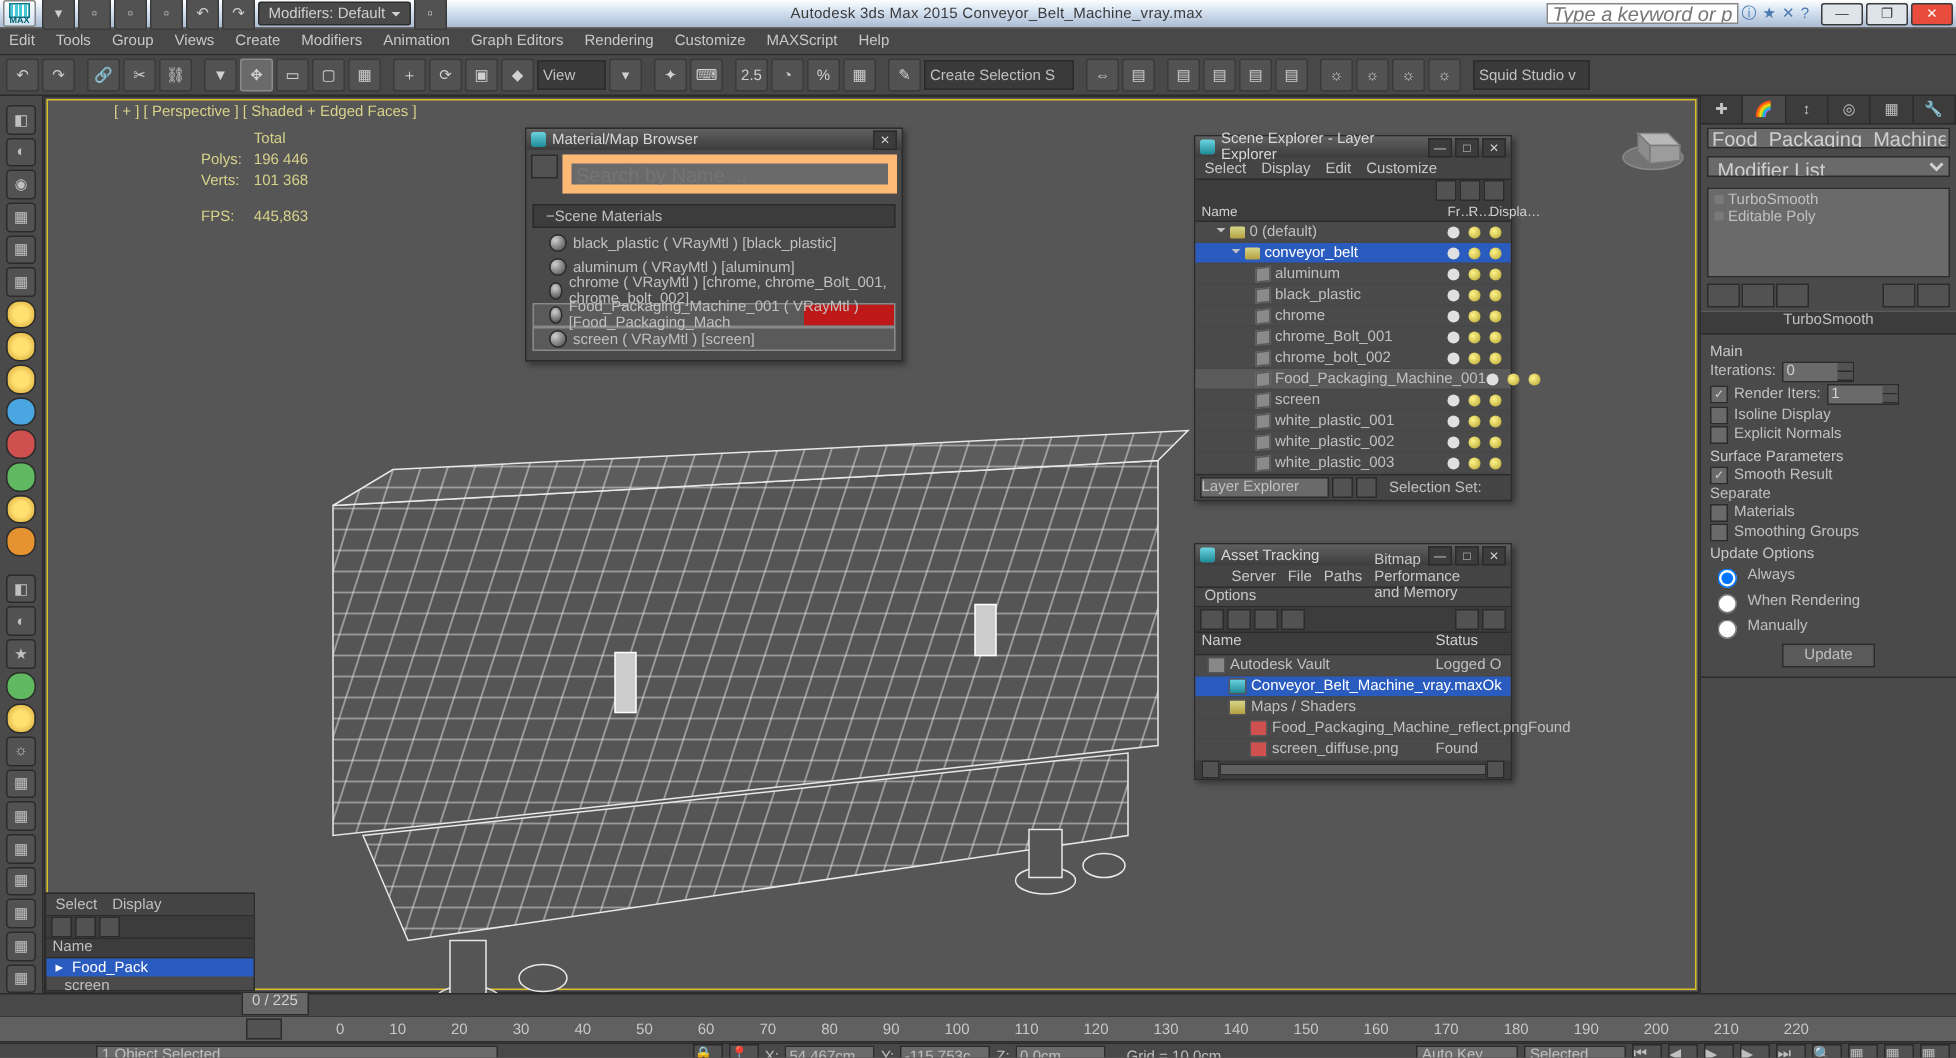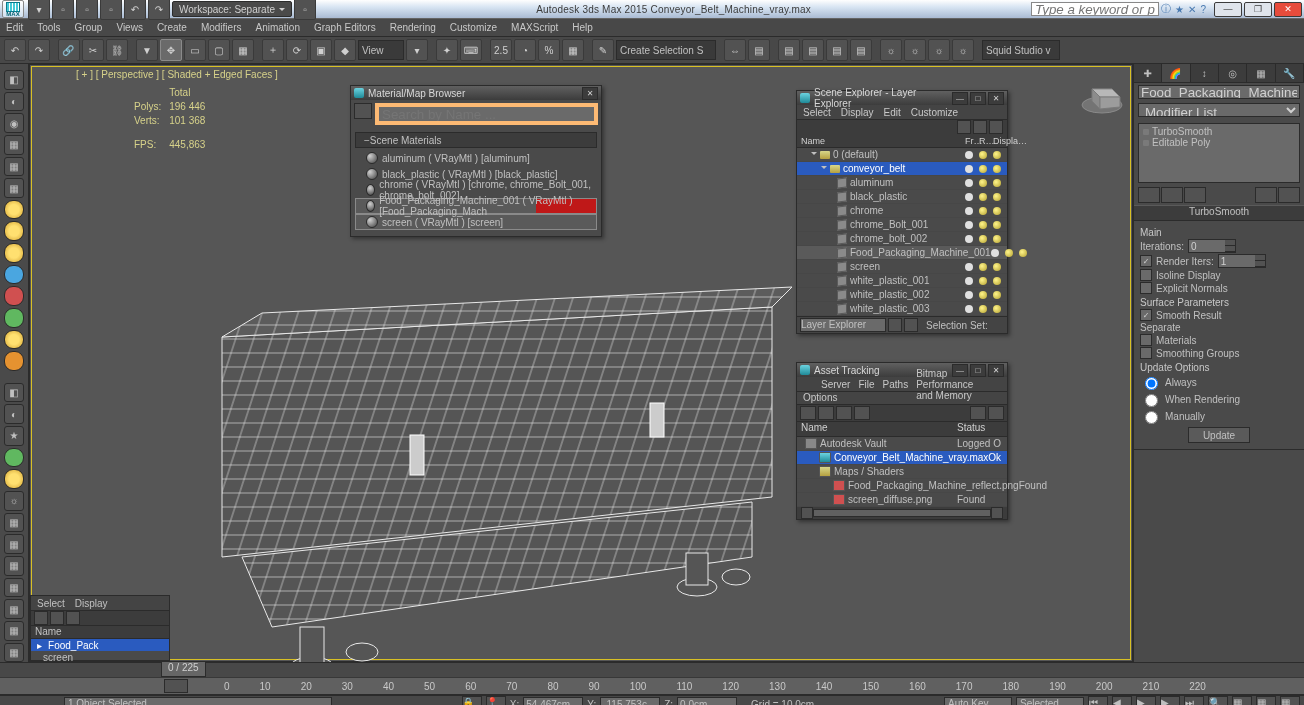--- a/index.html
+++ b/index.html
@@ -61,21 +61,21 @@
   
   .fwin { position:absolute; background:#4a4a4a; border:1px solid #2b2b2b; box-shadow:2px 2px 4px rgba(0,0,0,.4);}
   .fwin .ft { height:14px; background:linear-gradient(#606060,#3c3c3c); display:flex; align-items:center; padding:0 3px; gap:4px;}
   .fwin .ft .fti { width:10px; height:10px; background:linear-gradient(#6bd3e0,#1f8a98); border-radius:2px;}
   .fwin .ft .ftl { flex:1; color:#d8d8d8;}
   .fwin .ft .fbtns { display:flex; gap:2px;}
   .fwin .ft .fb { width:14px; height:11px; background:#3c3c3c; border:1px solid #2b2b2b; display:flex; align-items:center; justify-content:center; font-size:8px; color:#d0d0d0;}
   
   .matb { left:350px; top:85px; width:250px; }
   .matb .search { display:flex; padding:3px; gap:3px;}
-  .matb .search input { flex:1; height:14px; background:#6a6a6a; border:4px solid #fdba74; color:#86efac; padding:0 3px;}
+  .matb .search input { flex:1; height:14px; background:#6a6a6a; border:6px solid #fdba74; color:#86efac; padding:0 3px;}
   .matb .search .btn { width:16px; height:14px; background:#525252; border:1px solid #2b2b2b;}
   .matb .tree { padding:2px 4px 6px 4px;}
   .matb .grp { height:14px; background:#3c3c3c; border:1px solid #2b2b2b; margin:2px 0; padding-left:8px; display:flex; align-items:center;}
   .matb .item { height:14px; display:flex; align-items:center; gap:4px; padding-left:10px; border:1px solid transparent;}
   .matb .item .ball { width:10px; height:10px; border-radius:50%; background:radial-gradient(circle at 3px 3px,#d0d0d0,#404040); border:1px solid #2b2b2b;}
   .matb .item.sel { background:#5a5a5a; border:1px solid #8a8a8a;}
   .matb .item.sel.red { background:linear-gradient(90deg,#5a5a5a 75%,#bf1818 75%); }
   
   .sce { left:796px; top:90px; width:210px;}
   .sce .menu { height:14px; display:flex; gap:10px; padding:0 6px; color:#c8c8c8; align-items:center; background:#444; border-bottom:1px solid #2b2b2b;}
@@ -152,21 +152,21 @@
     <div class="max-icon">
         <div class="g"></div>
         <div class="t">MAX</div>
       </div>
     <div class="tbtn">▾</div>
     <div class="tbtn">▫</div>
     <div class="tbtn">▫</div>
     <div class="tbtn">▫</div>
     <div class="tbtn">↶</div>
     <div class="tbtn">↷</div>
-    <div class="ws-btn ws-drop">Workspace: Separate</div>
+    <div class="ws-btn ws-drop">Modifiers: Default</div>
     <div class="tbtn">▫</div>
   </div>
   <div class="title">Autodesk 3ds Max 2015     Conveyor_Belt_Machine_vray.max</div>
   <div class="tb-right">
     <input class="searchbox" placeholder="Type a keyword or phrase" style="">
     <div class="help-icons">
       <span>ⓘ</span>
       <span>★</span>
       <span>✕</span>
       <span>?</span>
@@ -475,25 +475,25 @@
       </div>
   </div>
   <div class="search">
     <div class="btn"></div>
     <input placeholder="Search by Name ..." style="">
   </div>
   <div class="tree">
     <div class="grp">− <span>Scene Materials</span></div>
     <div class="item">
         <span class="ball"></span>
-        <span>aluminum  ( VRayMtl )  [aluminum]</span>
+        <span>black_plastic  ( VRayMtl )  [black_plastic]</span>
       </div>
     <div class="item">
         <span class="ball"></span>
-        <span>black_plastic  ( VRayMtl )  [black_plastic]</span>
+        <span>aluminum  ( VRayMtl )  [aluminum]</span>
       </div>
     <div class="item">
         <span class="ball"></span>
         <span>chrome  ( VRayMtl )  [chrome, chrome_Bolt_001, chrome_bolt_002]</span>
       </div>
     <div class="item sel red">
         <span class="ball"></span>
         <span>Food_Packaging_Machine_001  ( VRayMtl )  [Food_Packaging_Mach</span>
       </div>
     <div class="item sel">

